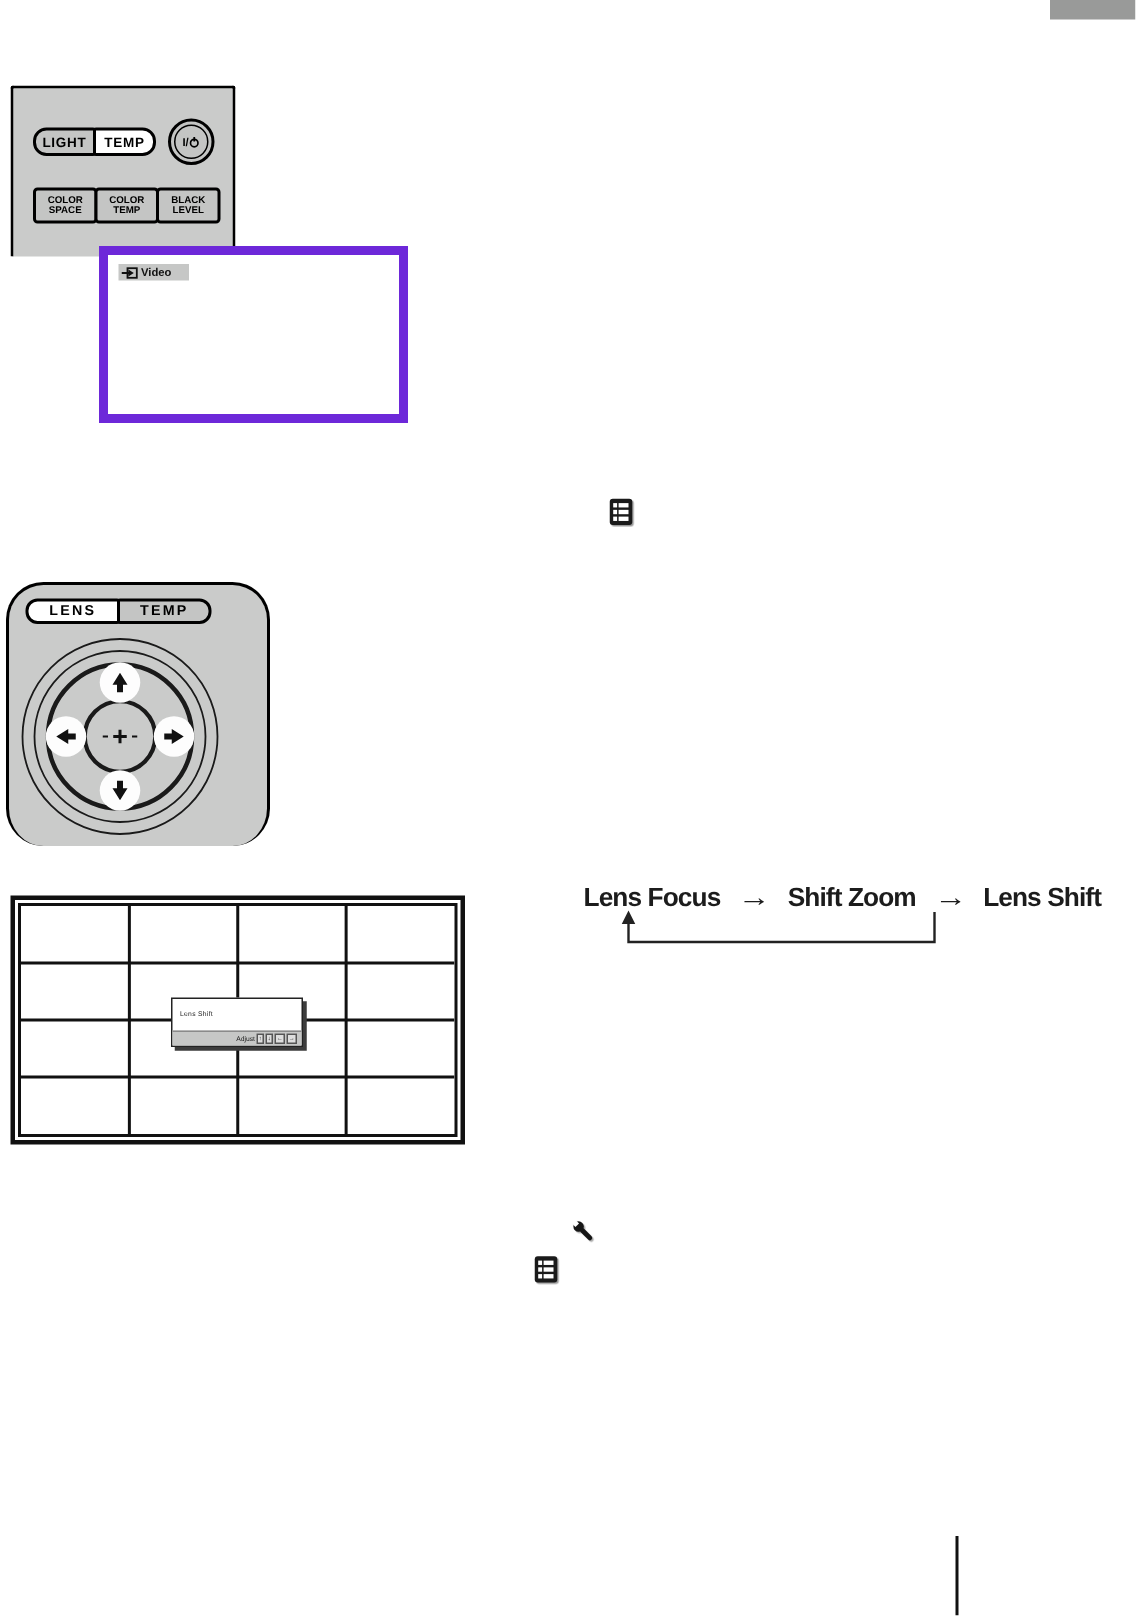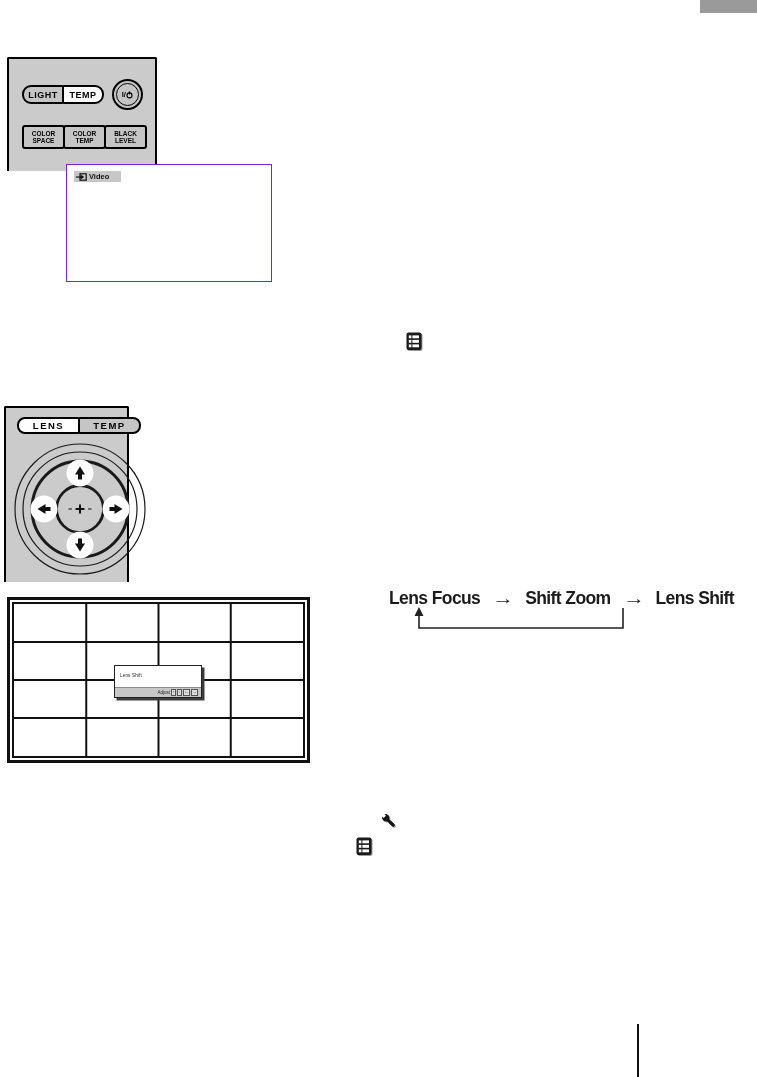--- a/index.html
+++ b/index.html
@@ -25,32 +25,32 @@
                justify-content:center; background:#c4c5c4; }
   #power-inner { width:23px; height:23px; border:1.5px solid #000; border-radius:50%;
                  display:flex; align-items:center; justify-content:center; gap:0.5px;
                  font-size:7.5px; font-weight:bold; }
   #row2 { position:absolute; left:13px; top:66px; display:flex; }
   #row2 .btn { width:43px; height:24px; font-size:6.5px; line-height:1.15;
                flex-direction:column; border-radius:3px; }
   #row2 .btn + .btn { margin-left:-2px; }
 
   
-  #video-screen { left:66px; top:164px; width:206px; height:118px; border:1px solid #6d28d9; background:#fff; }
+  #video-screen { left:66px; top:164px; width:206px; height:118px; border:6px solid #6d28d9; background:#fff; }
   #video-badge { position:absolute; left:7px; top:6px; width:47px; height:11px; background:#c6c7c6;
                  display:flex; align-items:center; gap:2px; padding-left:2px; }
   #video-badge .lbl { font-size:7.5px; font-weight:bold; color:#111; }
 
   
   .menu-icon { filter:drop-shadow(1.5px 1.5px 0 #9a9a9a); }
   #menu-icon-1 { left:406px; top:332px; }
   #menu-icon-2 { left:356px; top:837px; }
 
   
-  #remote-lens { left:4px; top:406px; width:125px; height:176px; }
+  #remote-lens { left:4px; top:388px; width:176px; height:176px;border-radius:25px; }
   #lens-row { position:absolute; left:11px; top:9px; display:flex; }
   #lens-row .btn { width:63px; height:17px; font-size:9.5px; letter-spacing:1.5px; }
   #lens-row .btn:first-child { border-radius:8px 2px 2px 8px; }
   #lens-row .btn:last-child  { border-radius:2px 8px 8px 2px; margin-left:-2px; }
   #dpad-svg { position:absolute; left:0; top:0; }
 
   
   #grid { left:7px; top:597px; width:303px; height:166px; border:3px solid #111; padding:2px; background:#fff; }
   #grid-inner { width:100%; height:100%; border:2px solid #111; position:relative; }
 

